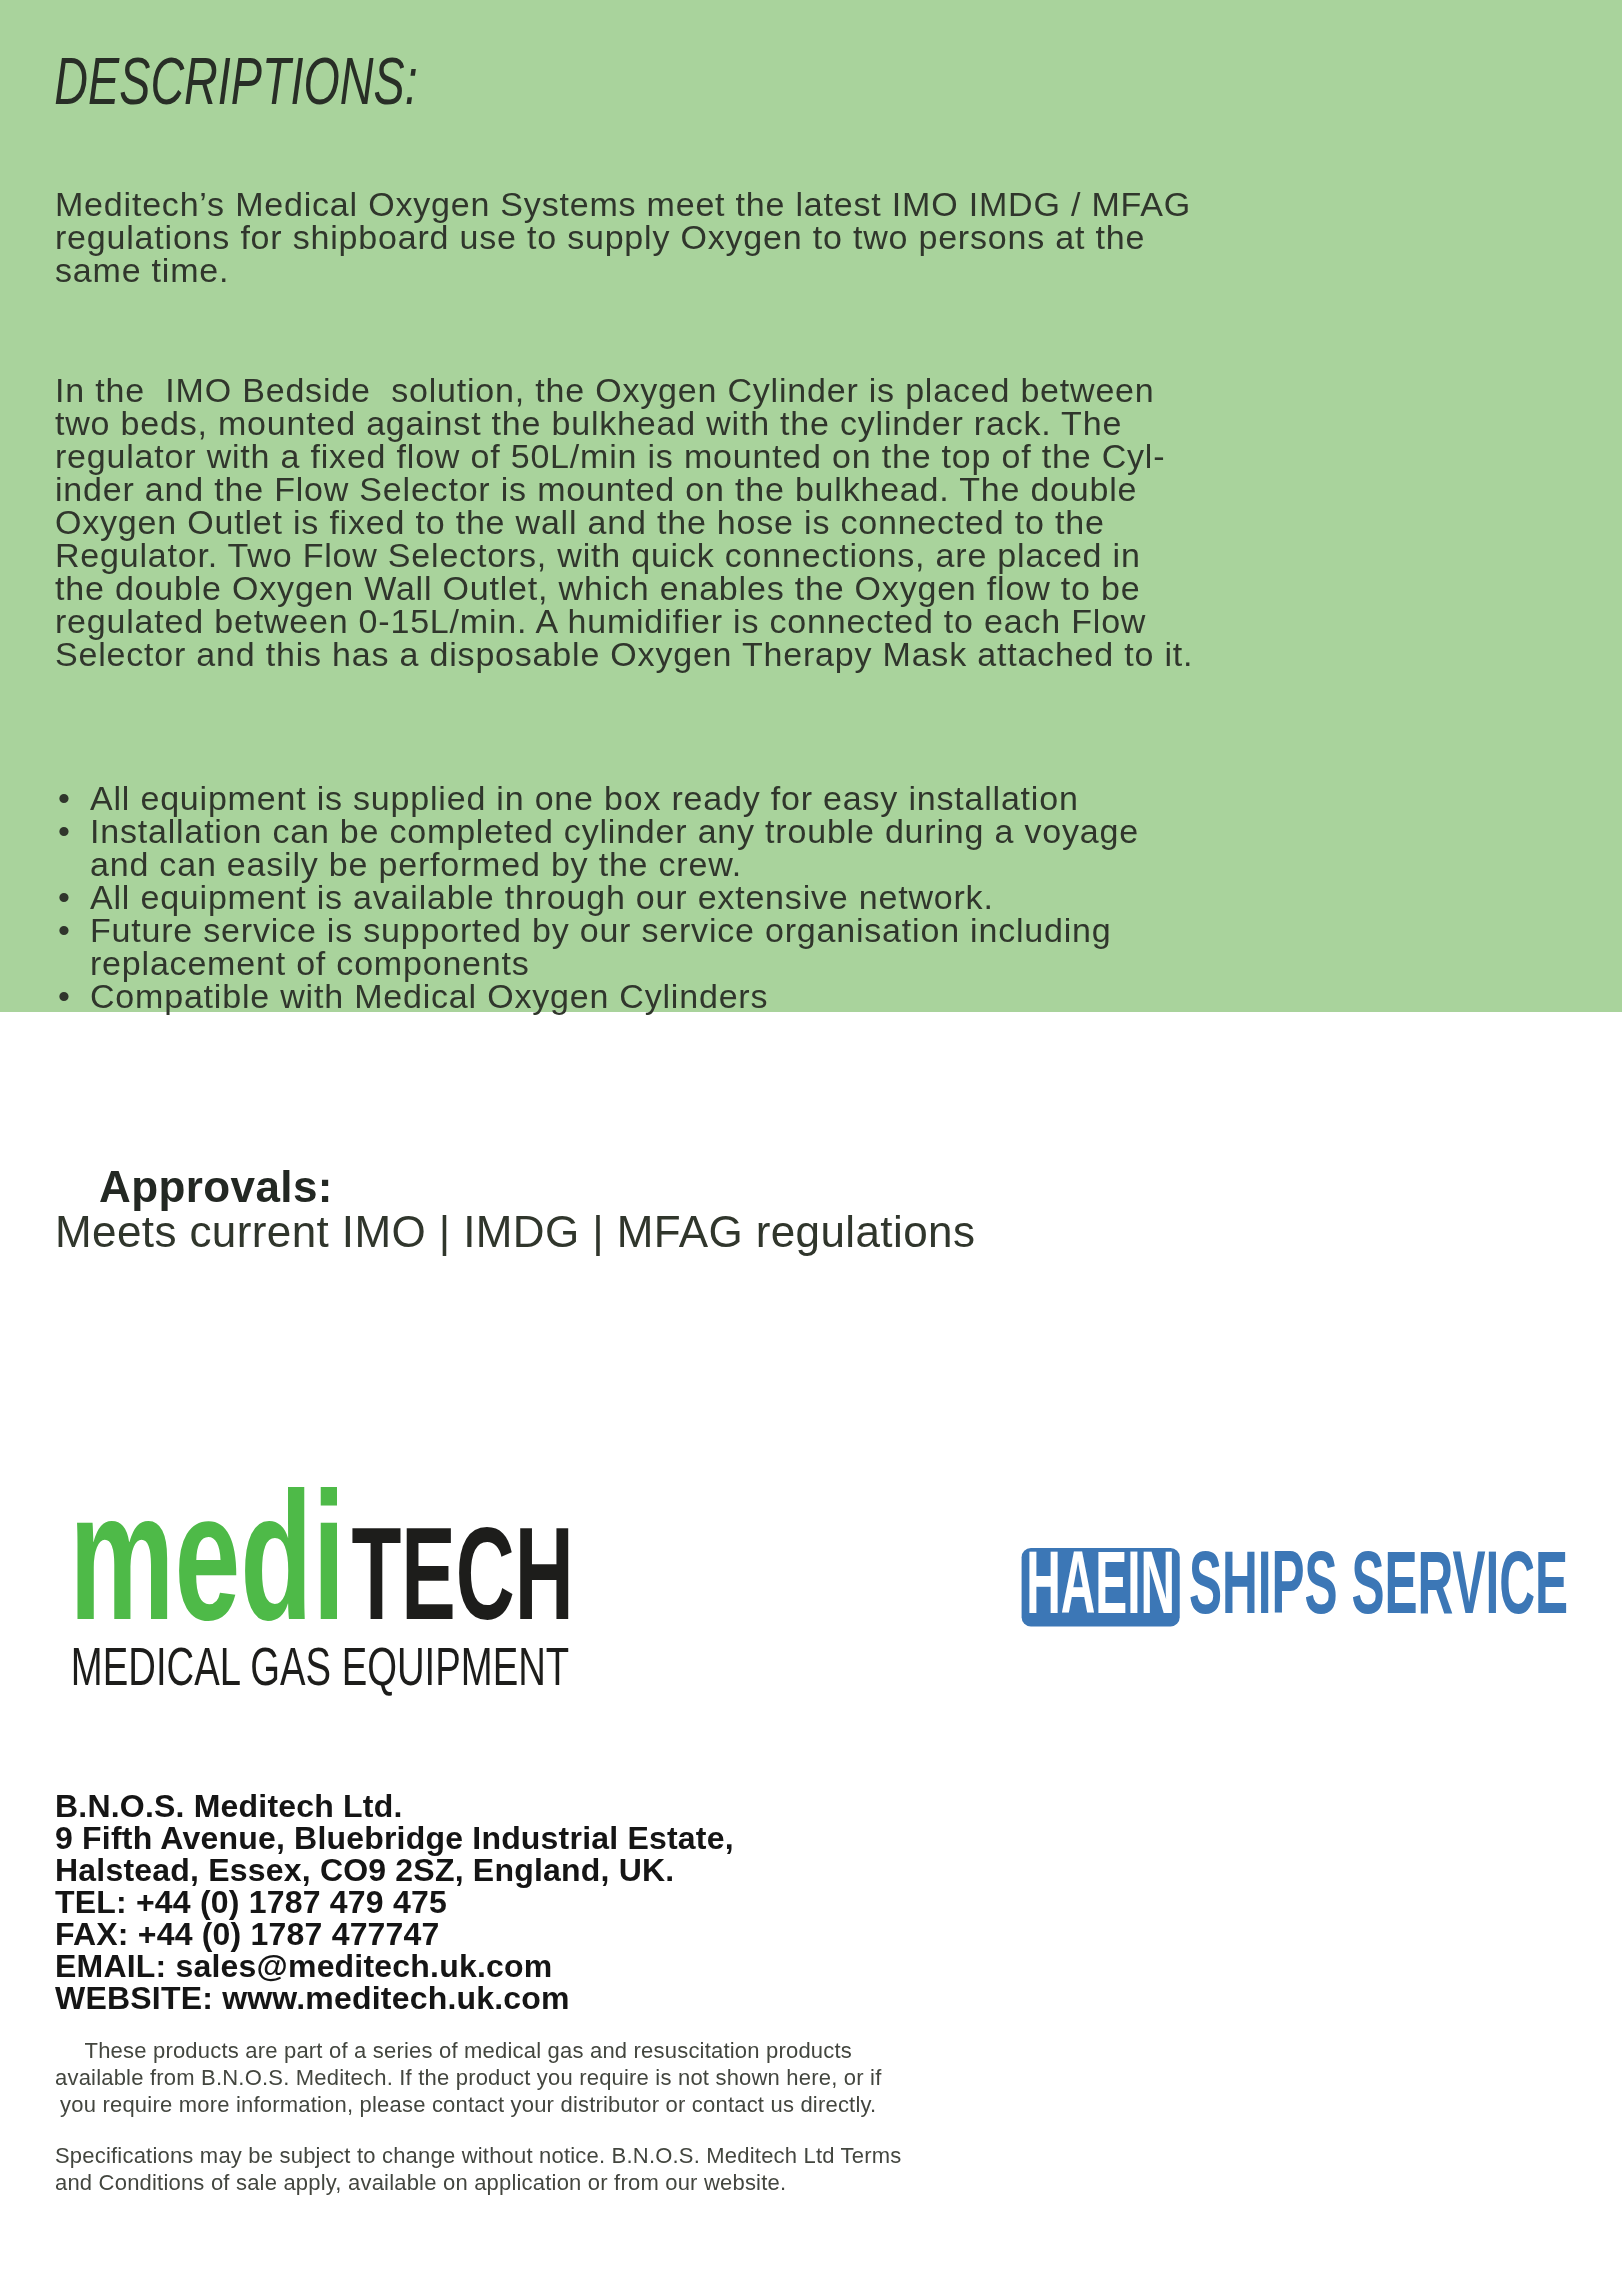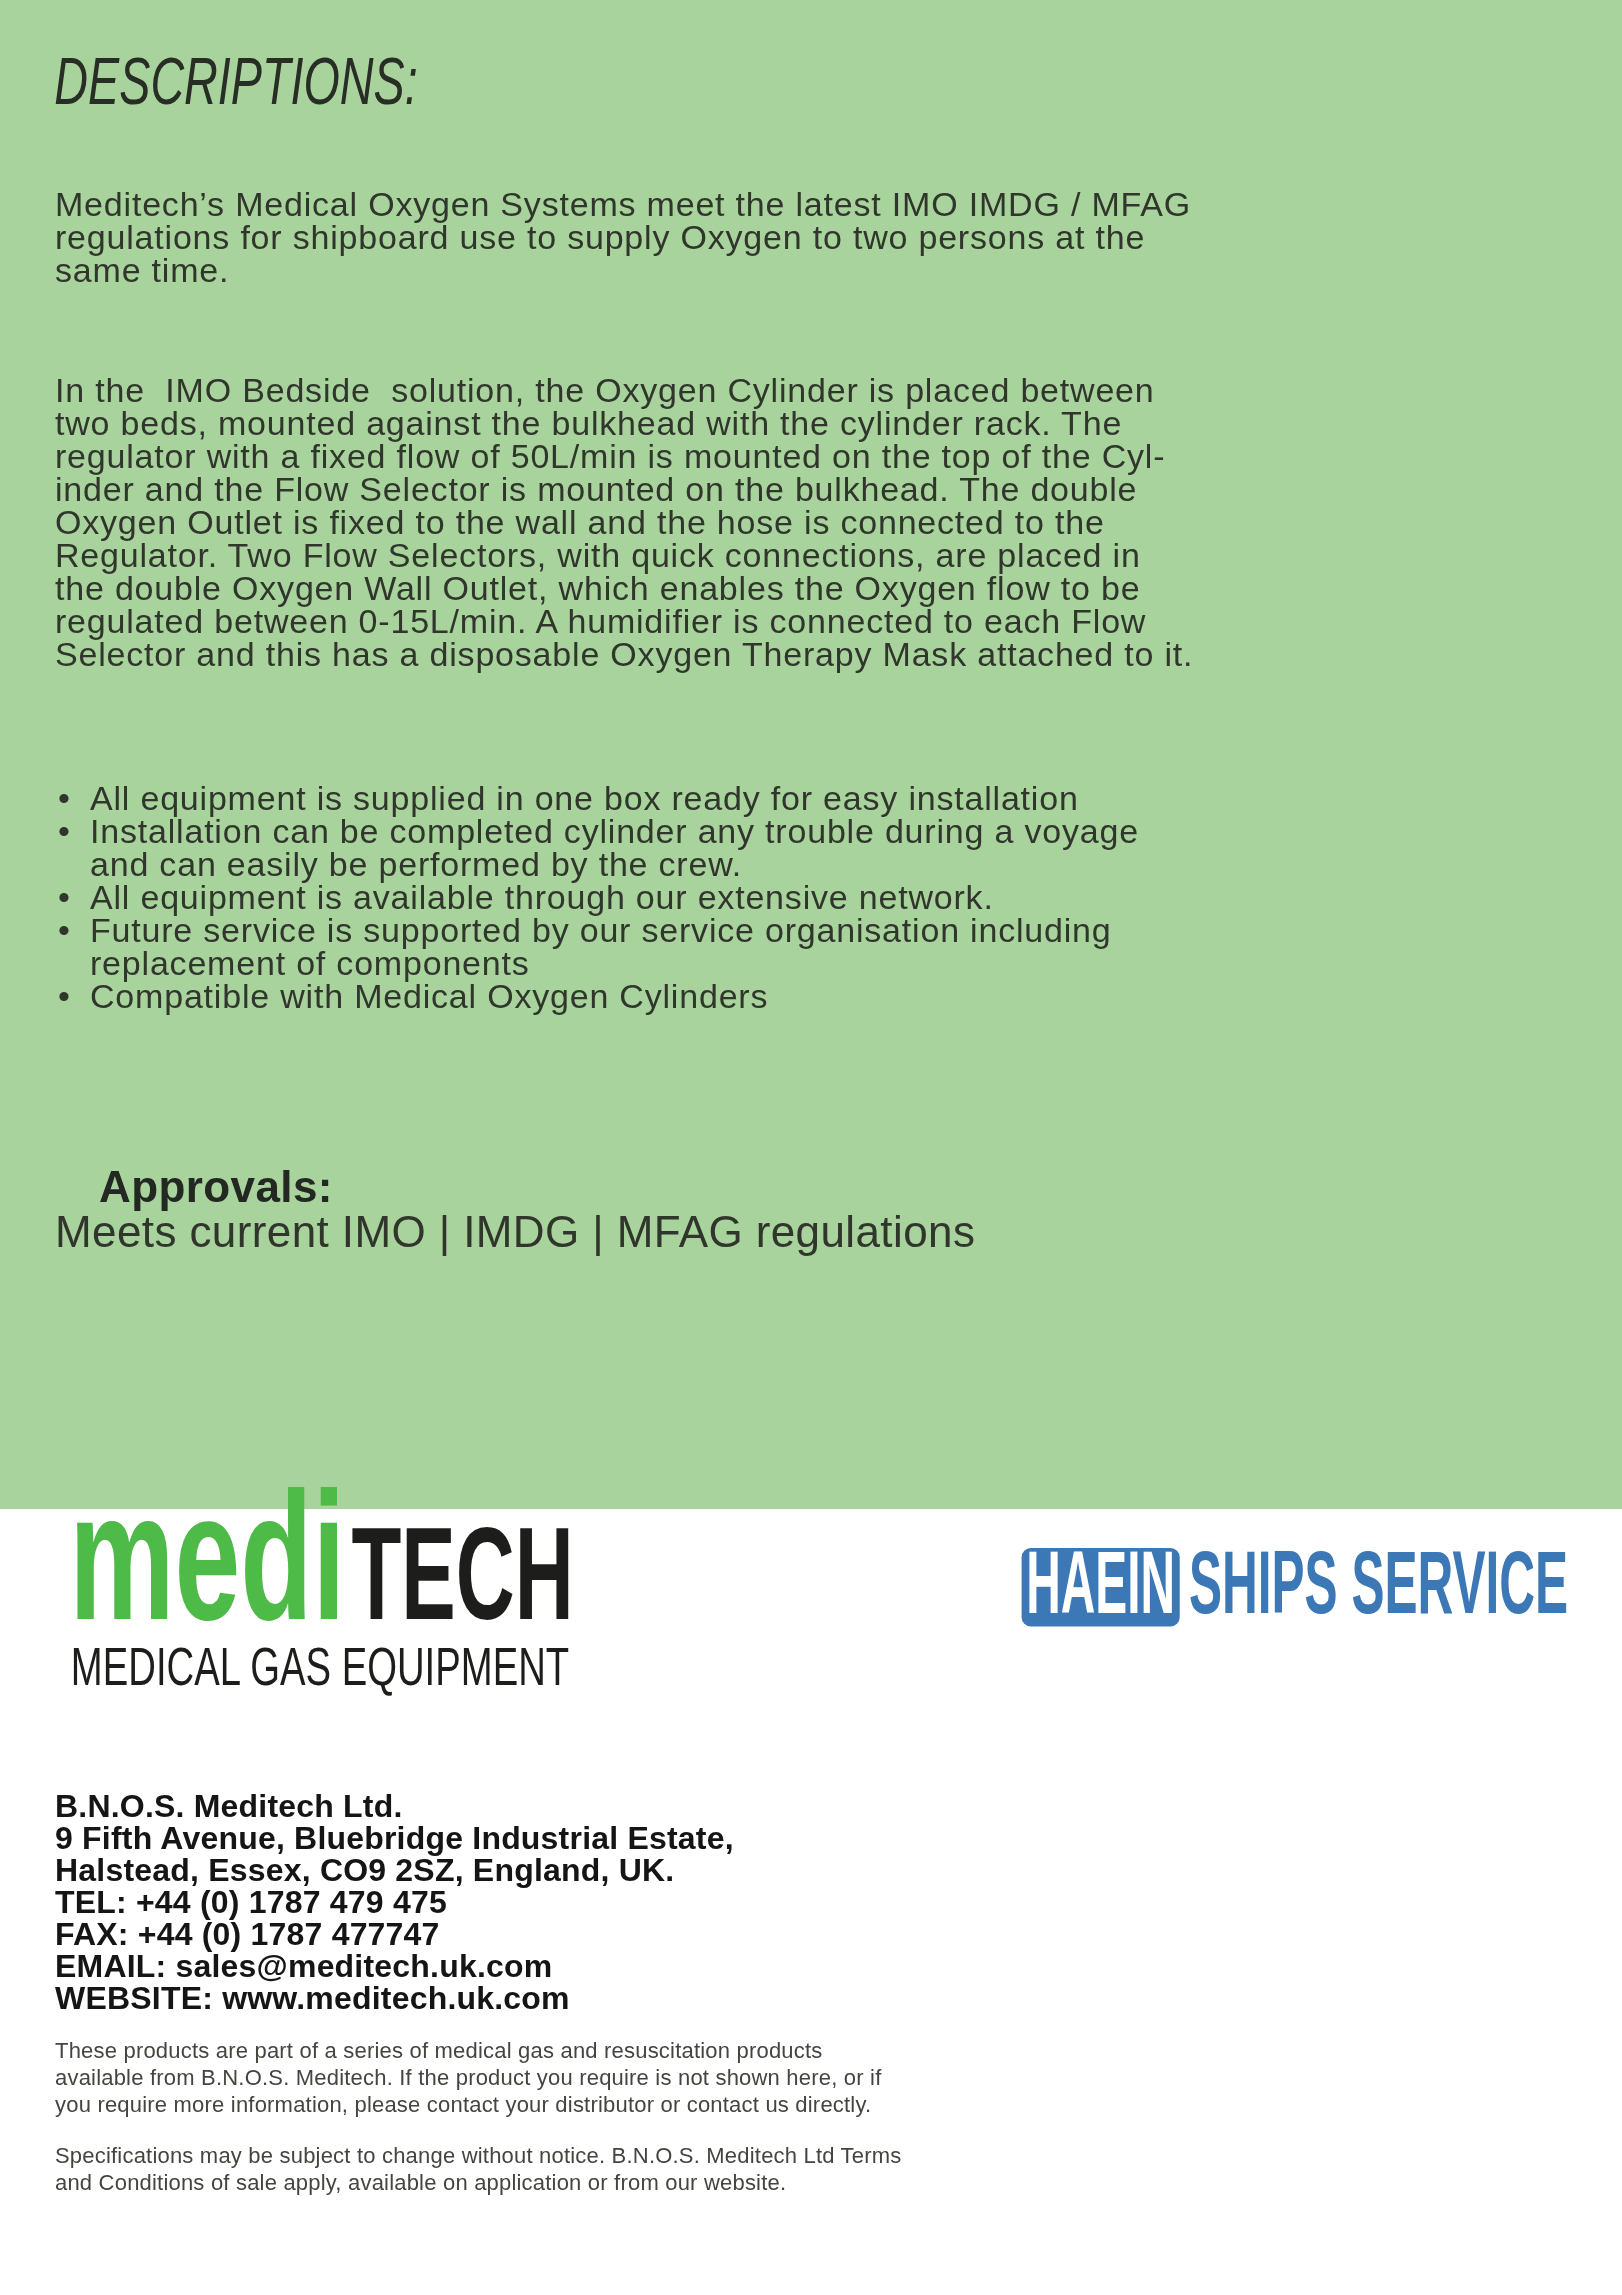--- a/index.html
+++ b/index.html
@@ -1,21 +1,21 @@
 <!DOCTYPE html>
 <html style="font-size:12.3px"><head>
 <meta charset="utf-8">
 <style>
   html,body{margin:0;padding:0;background:#ffffff;}
   .page{
     position:relative;width:1623px;height:2295px;background:#ffffff;
     font-family:"Liberation Sans",sans-serif;overflow:hidden;
   }
   
-  .green-panel{position:absolute;left:0;top:0;width:1623px;height:1509px;background:#a9d39c;}
+  .green-panel{position:absolute;left:0;top:0;width:1623px;height:1012px;background:#a9d39c;}
   .title-svg{position:absolute;left:54px;top:43px;overflow:visible;}
   .title-svg text{
     font-family:"Liberation Sans",sans-serif;font-style:italic;
     font-size:88px;fill:#282e26;
   }
   .para{
     position:absolute;white-space:pre-wrap;color:#30362c;
     font-size:34px;line-height:33px;letter-spacing:0.8px;
   }
   .intro-para{left:55px;top:188px;}
@@ -40,21 +40,21 @@
   .meditech-svg{left:69px;top:1473px;}
   .haein-svg{left:1017px;top:1538px;}
   .contact{
     position:absolute;left:55px;top:1790px;font-size:32px;line-height:32px;
     font-weight:bold;color:#151515;letter-spacing:0.2px;
   }
   .legal{
     position:absolute;left:55px;white-space:pre-wrap;color:#43463f;
     font-size:22px;line-height:27px;letter-spacing:0.2px;
   }
-  .legal-1{top:2037px;}
+  .legal-1{top:2037px;text-align:center;}
   .legal-2{top:2142px;}
 </style>
 </head>
 <body>
 
 <div class="page">
 
   <section class="green-panel">
 
     <svg class="title-svg" width="430" height="92" viewBox="0 0 560 120">

